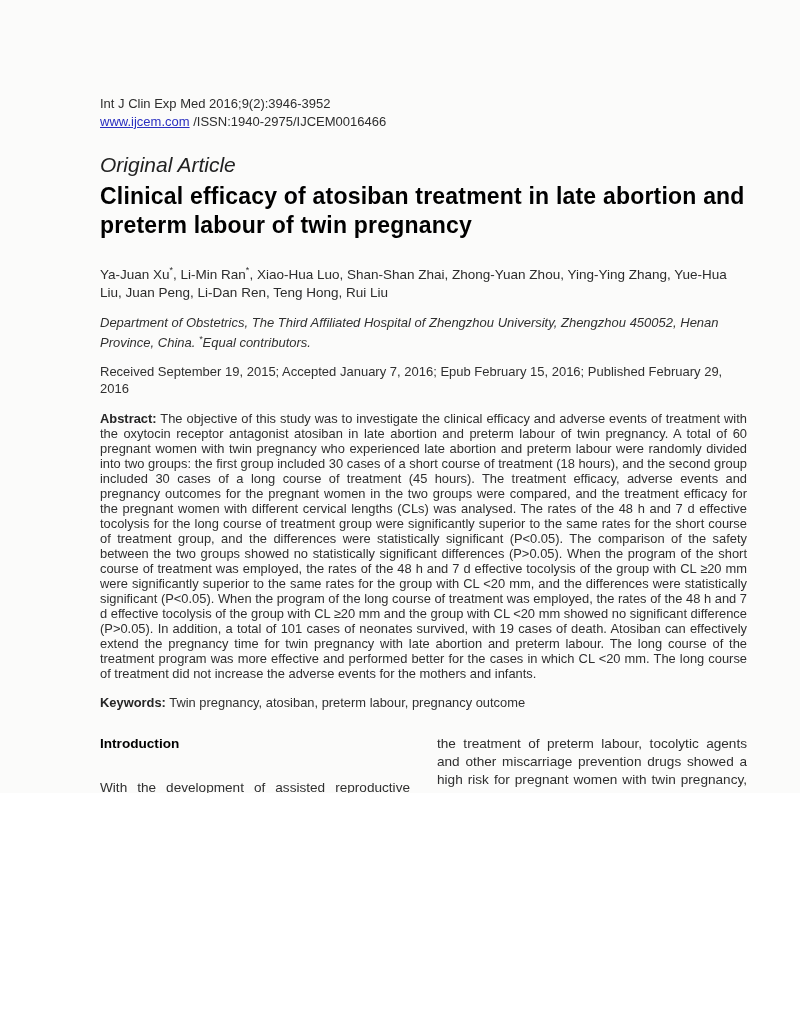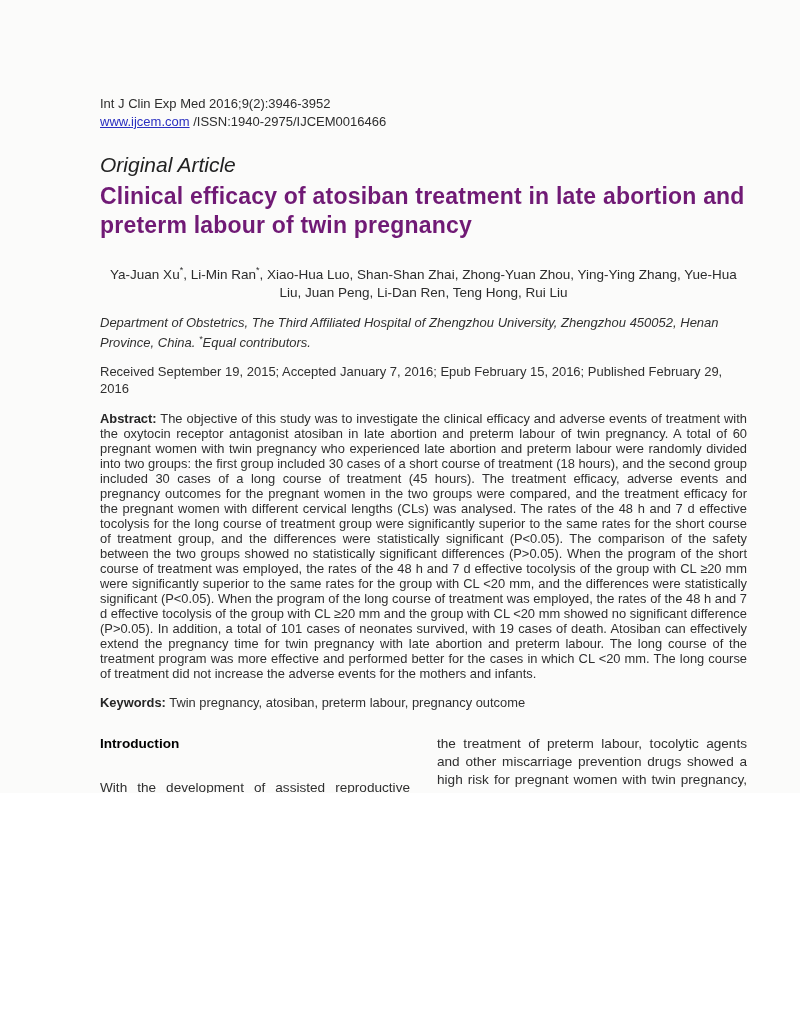--- a/index.html
+++ b/index.html
@@ -24,24 +24,24 @@
     margin-top: 23px;
     font-style: italic;
     font-size: 21px;
     color: #222;
   }
   .title {
     margin-top: 5px;
     font-size: 23px;
     font-weight: bold;
     line-height: 29px;
-    color: #701a75;
+    color: #000000;
     letter-spacing: 0.2px;
   }
-  .authors { margin-top: 21px; font-size: 13.5px; line-height: 18px; color: #2c2c2c; text-align: center; }
+  .authors { margin-top: 21px; font-size: 13.5px; line-height: 18px; color: #2c2c2c; }
   .authors sup { font-size: 9px; }
   .affiliation { margin-top: 12px; font-style: italic; font-size: 13px; line-height: 17px; }
   .affiliation sup { font-size: 9px; font-style: italic; }
   .dates { margin-top: 12px; font-size: 13px; line-height: 17px; }
   .abstract {
     margin-top: 14px;
     font-size: 12.9px;
     line-height: 15px;
     text-align: justify;
     color: #2f2f2f;

